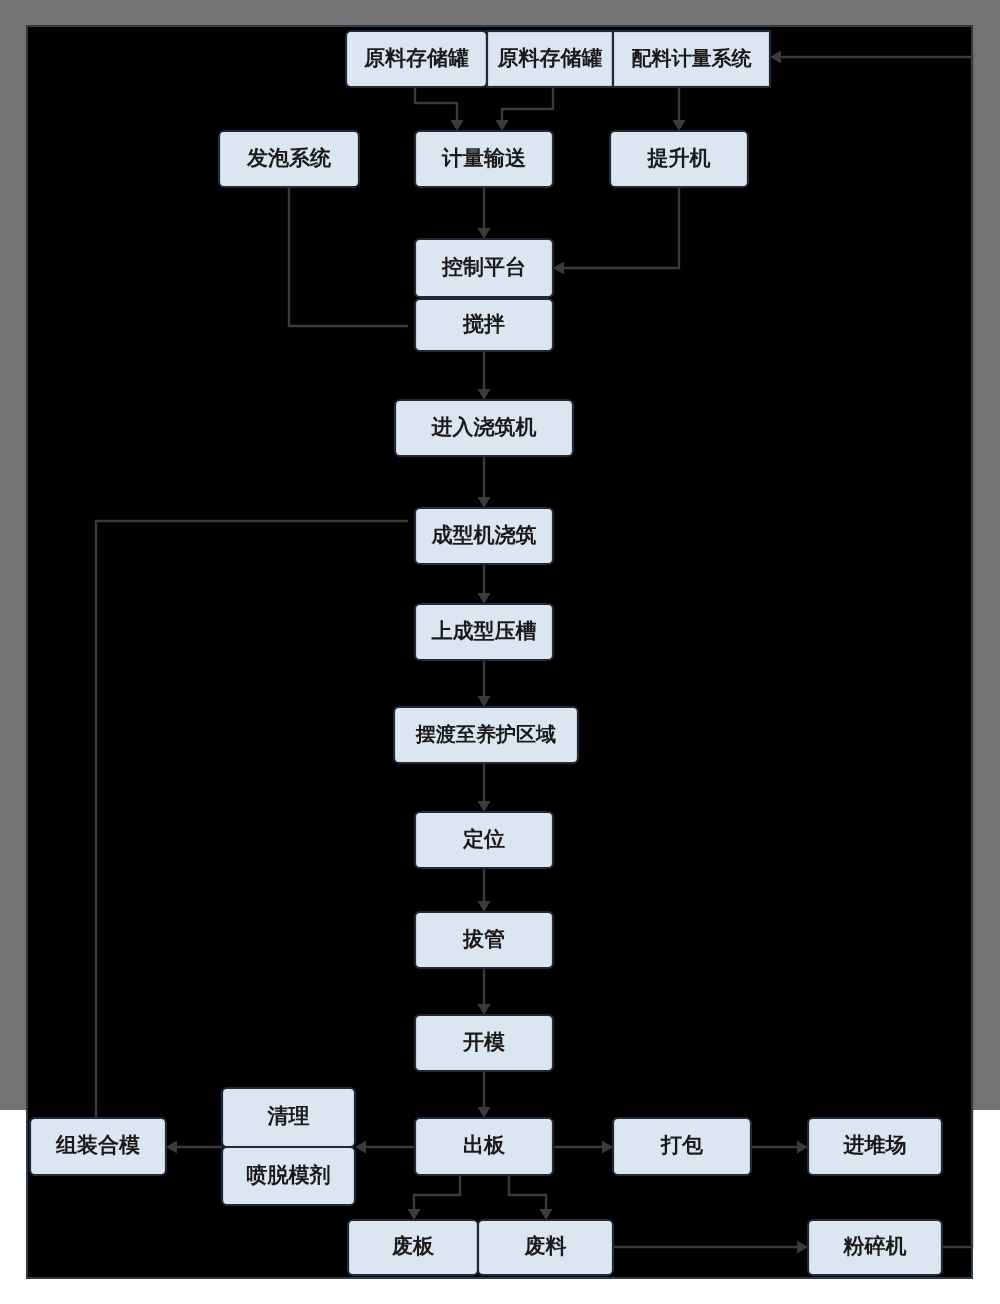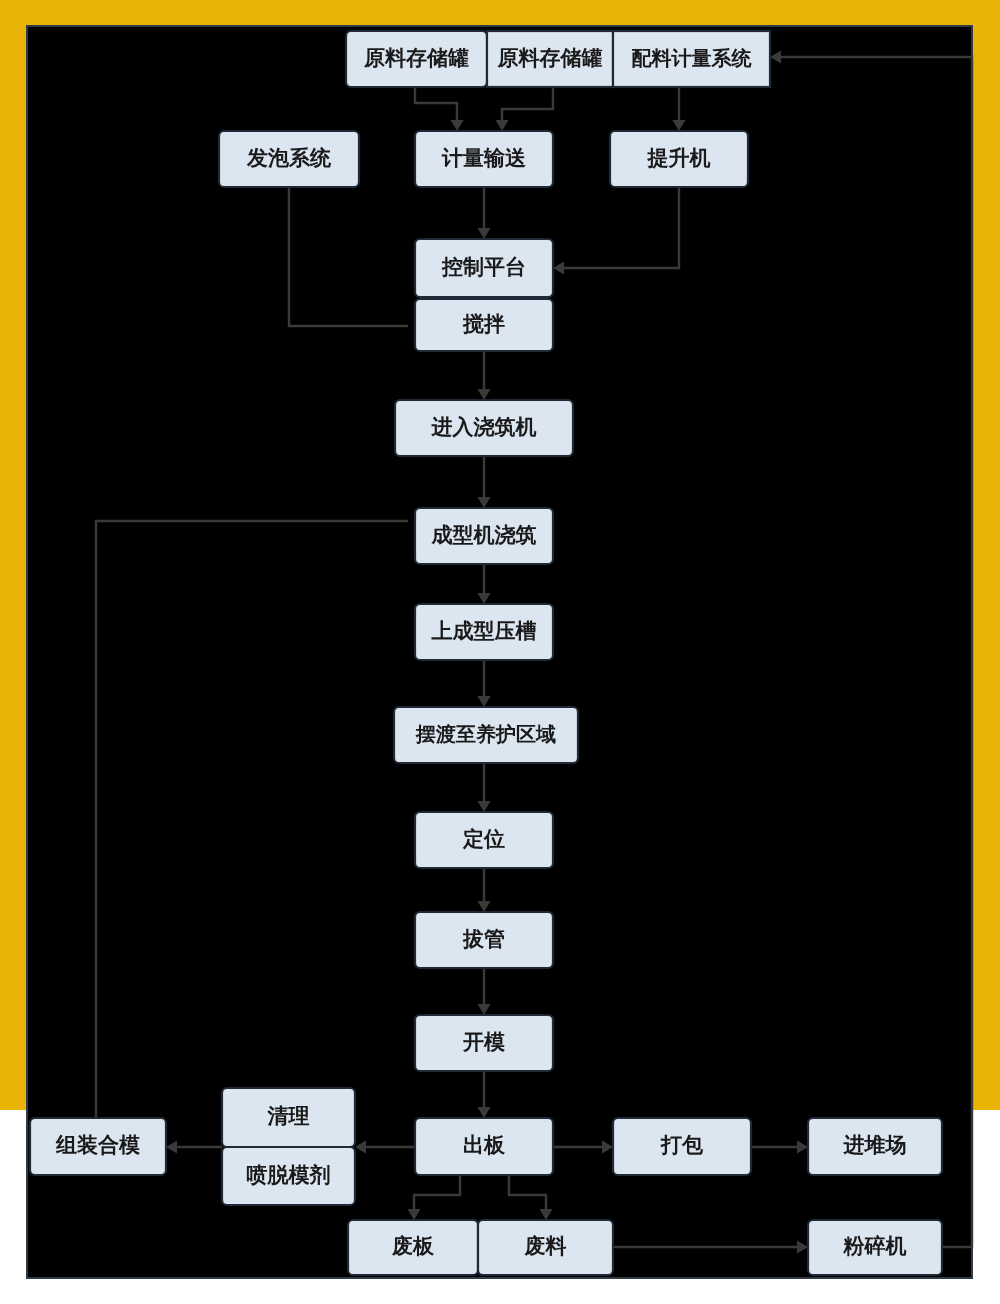--- a/index.html
+++ b/index.html
@@ -9,21 +9,21 @@
     background: #ffffff;
     width: 1000px;
     height: 1304px;
     overflow: hidden;
     font-family: "Liberation Serif", "DejaVu Serif", serif;
   }
   #chart-root {
     position: relative;
     width: 1000px;
     height: 1110px;
-    background: #eab308;
+    background: #737373;
   }
   #flow-svg {
     position: absolute;
     left: 0;
     top: 0;
     width: 1000px;
     height: 1304px;
     display: block;
   }
   .canvas-frame {

